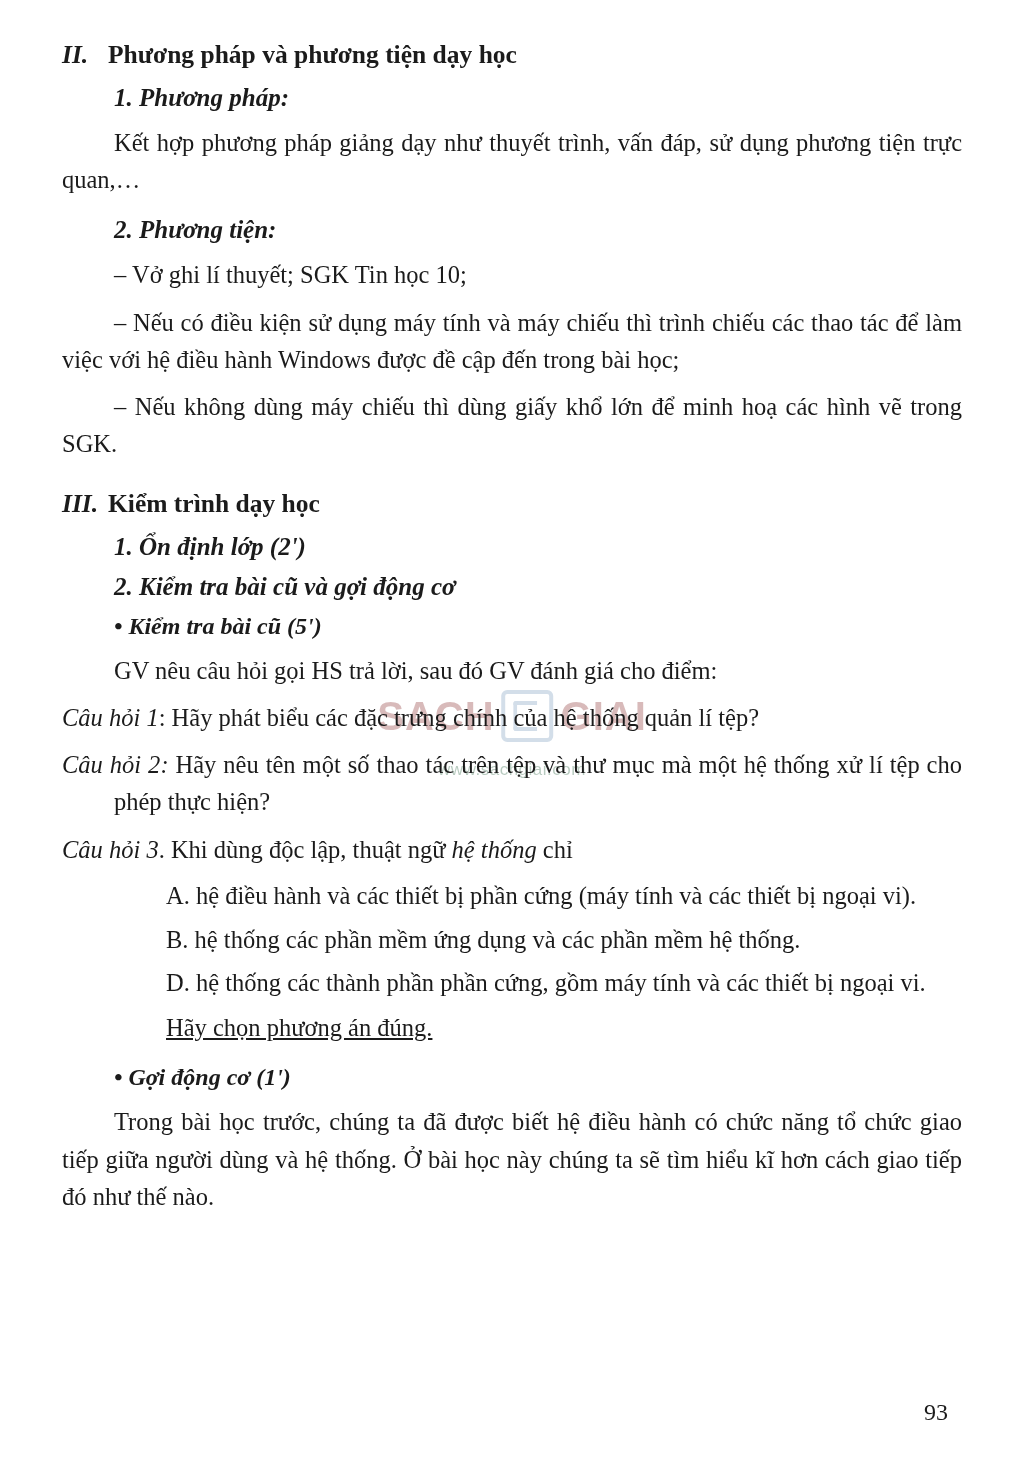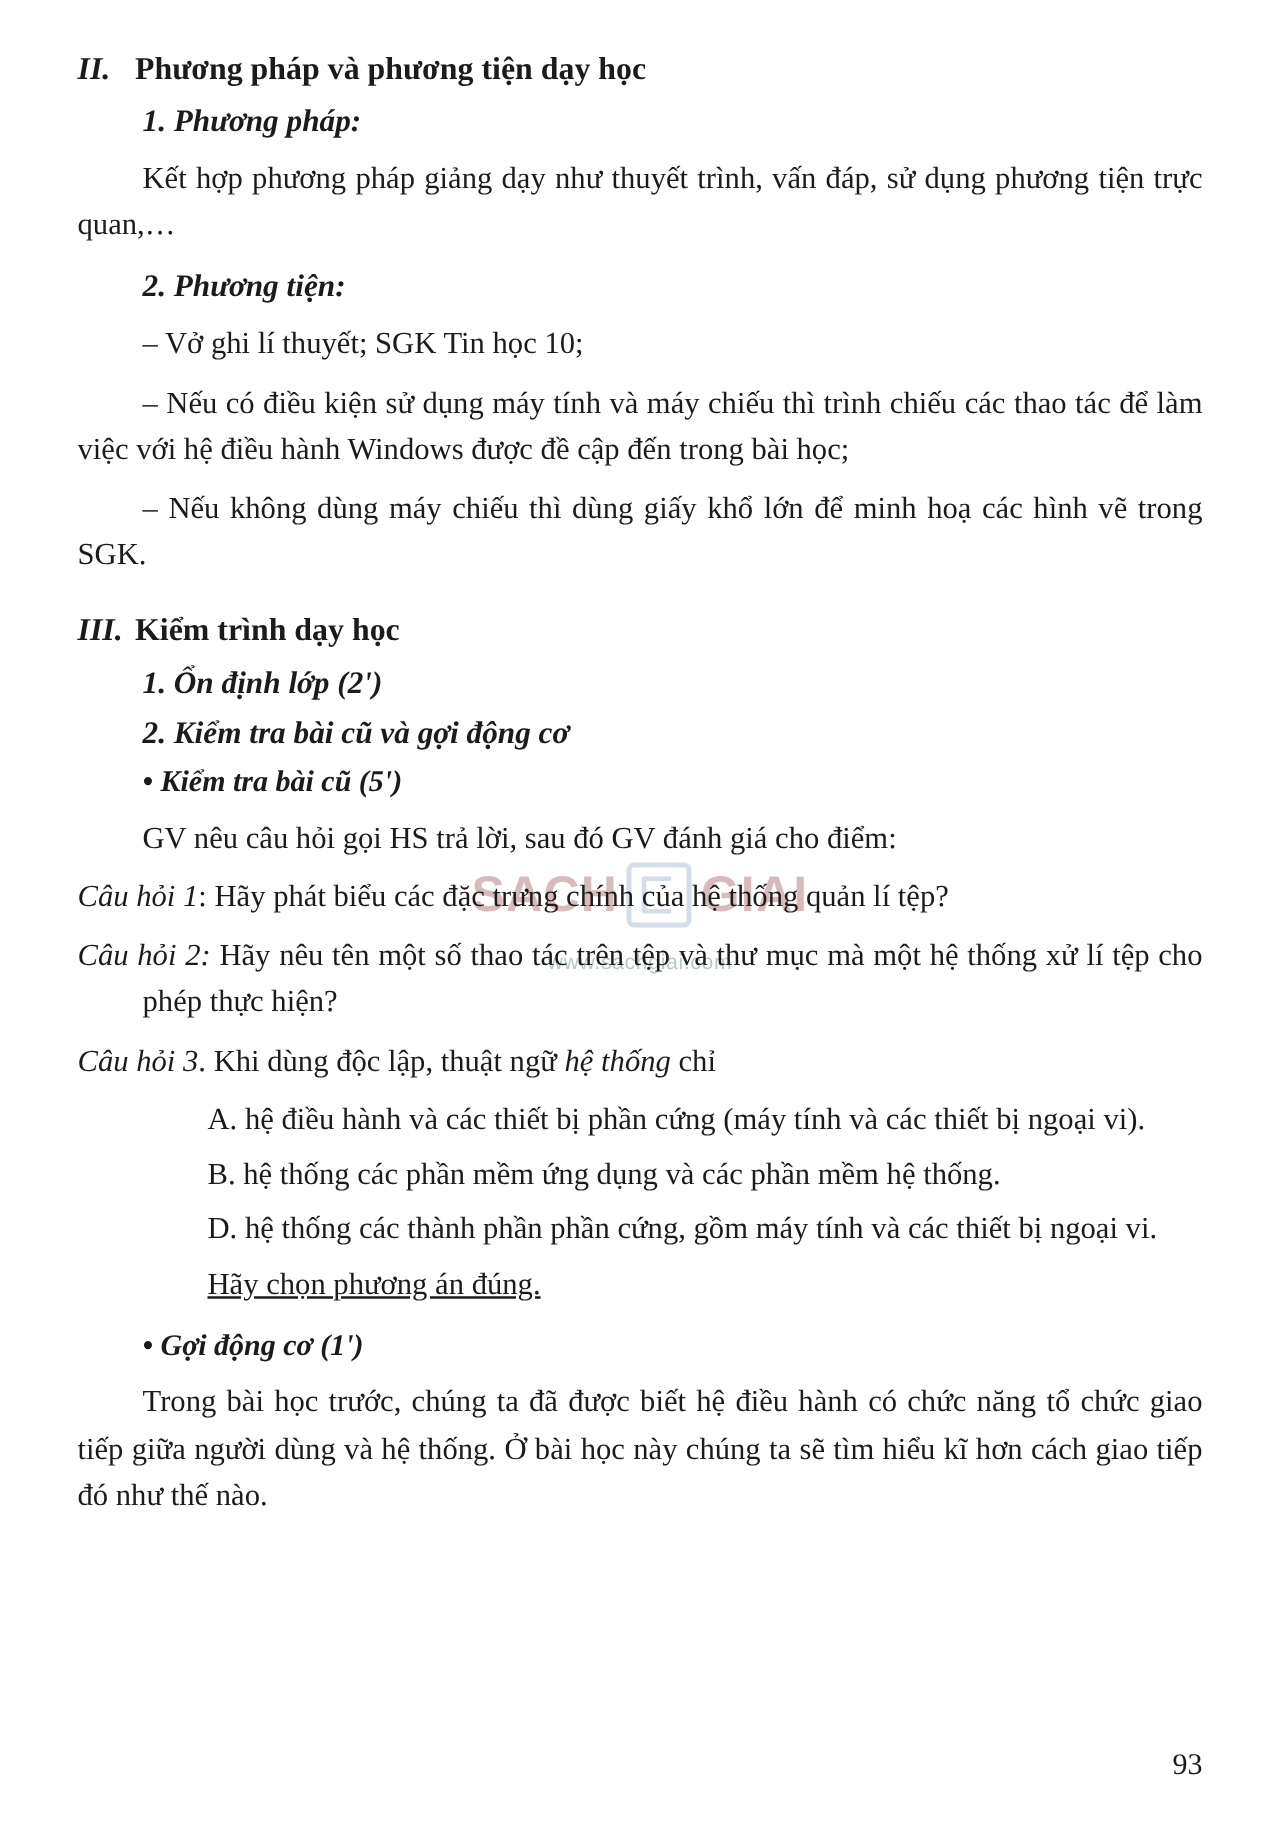--- a/index.html
+++ b/index.html
@@ -159,21 +159,21 @@
   .opt-cont {
     padding-left: 104px;
     text-decoration: underline;
   }
   .gap-sm { height: 8px; }
   .gap-md { height: 16px; }
   .ital { font-style: italic; }
 
   .page-number {
     position: absolute;
-    right: 62px;
+    right: 76px;
     bottom: 52px;
     font-size: 24px;
     z-index: 3;
   }
 </style>
 </head>
 <body>
 
 <div class="page">
 

